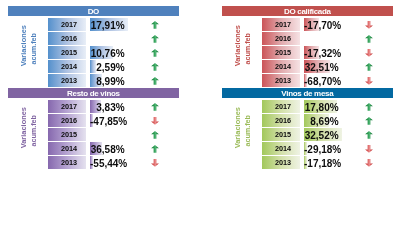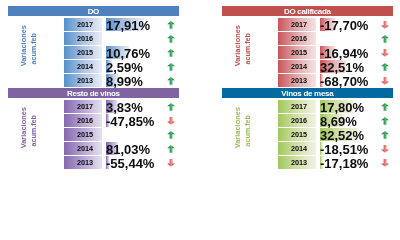--- a/index.html
+++ b/index.html
@@ -9,29 +9,29 @@
   .panel{position:absolute;width:186px;height:82px;}
   .panel-header{position:absolute;left:0;top:0;width:171px;height:10px;
        color:#ffffff;font-weight:bold;font-size:8px;line-height:12px;
        text-align:center;letter-spacing:-0.3px;text-indent:-0.3px;}
   .side-labels{position:absolute;left:0;top:0;width:40px;height:82px;}
   .side-label{position:absolute;writing-mode:vertical-rl;
        transform:rotate(180deg);transform-origin:center;
        font-weight:bold;font-size:7.2px;line-height:7.2px;white-space:nowrap;}
   .side-label.l1{left:11.9px;top:19.2px;font-size:7.45px;line-height:7.45px;}
   .side-label.l2{left:22.2px;top:27.2px;}
-  .rows{position:absolute;left:56px;top:0;width:143px;height:90px;text-decoration:underline;}
+  .rows{position:absolute;left:40px;top:0;width:143px;height:90px;text-decoration:underline;}
   .row{position:absolute;left:0;width:143px;height:13.1px;}
   .year-cell{position:absolute;left:0;top:0;width:38px;height:13.1px;}
   .year-text{position:absolute;left:0;top:0;width:42px;height:13.1px;
        line-height:13.6px;text-align:center;font-size:7.3px;font-weight:bold;color:#0d0d0d;}
   .val-cell{position:absolute;left:42px;top:0;width:38px;height:13.1px;}
   .val-bar{position:absolute;left:0;top:0;height:13.1px;}
   .val-text{position:absolute;left:0;top:0;width:34.6px;height:13.1px;
-       line-height:15.2px;text-align:right;font-size:13px;font-weight:bold;color:#0d0d0d;}
+       line-height:15.2px;text-align:right;font-size:10px;font-weight:bold;color:#0d0d0d;}
   .arrow{position:absolute;left:102.6px;top:3px;width:8px;height:7.7px;}
   .arrow svg{display:block;width:8px;height:7.7px;overflow:visible;}
 </style>
 </head>
 <body>
 
 <div class="panel" style="left:8px;top:6px;">
   <div class="panel-header" style="background:#4F81BD;">DO</div>
   <div class="side-labels">
     <div class="side-label l1" style="color:#4F81BD;">Variaciones</div>
@@ -198,21 +198,21 @@
             </defs>
             <path d="M50 0 L100 41 L68 41 L68 100 L32 100 L32 41 L0 41 Z" fill="url(#gup)"></path>
           </svg>
         </div>
     </div>
     <div class="row" style="top:39.7px;">
       <div class="year-cell" style="background:linear-gradient(to right,#CB5458 0%,#E1AAAD 50%,#F6E2E4 100%);"></div>
       <div class="year-text">2015</div>
       <div class="val-cell">
         <div class="val-bar" style="width:14.82px;background:linear-gradient(to right,#CB5458 0%,#E1AAAD 50%,#F6E2E4 100%);"></div>
-        <div class="val-text">-16,94%</div>
+        <div class="val-text">-17,32%</div>
       </div>
       <div class="arrow">
           <svg viewBox="0 0 100 100">
             <defs>
               <linearGradient id="gdn" x1="0" y1="0" x2="1" y2="0">
                 <stop offset="0" stop-color="#a50f0f"></stop>
                 <stop offset="0.18" stop-color="#cf3f3f"></stop>
                 <stop offset="0.42" stop-color="#e06f6f"></stop>
                 <stop offset="0.56" stop-color="#ea8b8b"></stop>
                 <stop offset="0.80" stop-color="#cd4444"></stop>
@@ -341,21 +341,21 @@
             </defs>
             <path d="M50 0 L100 41 L68 41 L68 100 L32 100 L32 41 L0 41 Z" fill="url(#gup)"></path>
           </svg>
         </div>
     </div>
     <div class="row" style="top:53.8px;">
       <div class="year-cell" style="background:linear-gradient(to right,#8668AE 0%,#B6A4D2 50%,#E5E2EF 100%);"></div>
       <div class="year-text">2014</div>
       <div class="val-cell">
         <div class="val-bar" style="width:12.16px;background:linear-gradient(to right,#8668AE 0%,#B6A4D2 50%,#E5E2EF 100%);"></div>
-        <div class="val-text">81,03%</div>
+        <div class="val-text">36,58%</div>
       </div>
       <div class="arrow">
           <svg viewBox="0 0 100 100">
             <defs>
               <linearGradient id="gup" x1="0" y1="0" x2="1" y2="0">
                 <stop offset="0" stop-color="#046327"></stop>
                 <stop offset="0.18" stop-color="#16883a"></stop>
                 <stop offset="0.42" stop-color="#35a25c"></stop>
                 <stop offset="0.56" stop-color="#4fb473"></stop>
                 <stop offset="0.80" stop-color="#1d8741"></stop>
@@ -465,21 +465,21 @@
             </defs>
             <path d="M50 0 L100 41 L68 41 L68 100 L32 100 L32 41 L0 41 Z" fill="url(#gup)"></path>
           </svg>
         </div>
     </div>
     <div class="row" style="top:53.8px;">
       <div class="year-cell" style="background:linear-gradient(to right,#A2C85C 0%,#D3E0A9 50%,#EFF3E4 100%);"></div>
       <div class="year-text">2014</div>
       <div class="val-cell">
         <div class="val-bar" style="width:3.42px;background:linear-gradient(to right,#A2C85C 0%,#D3E0A9 50%,#EFF3E4 100%);"></div>
-        <div class="val-text">-18,51%</div>
+        <div class="val-text">-29,18%</div>
       </div>
       <div class="arrow">
           <svg viewBox="0 0 100 100">
             <defs>
               <linearGradient id="gdn" x1="0" y1="0" x2="1" y2="0">
                 <stop offset="0" stop-color="#a50f0f"></stop>
                 <stop offset="0.18" stop-color="#cf3f3f"></stop>
                 <stop offset="0.42" stop-color="#e06f6f"></stop>
                 <stop offset="0.56" stop-color="#ea8b8b"></stop>
                 <stop offset="0.80" stop-color="#cd4444"></stop>

